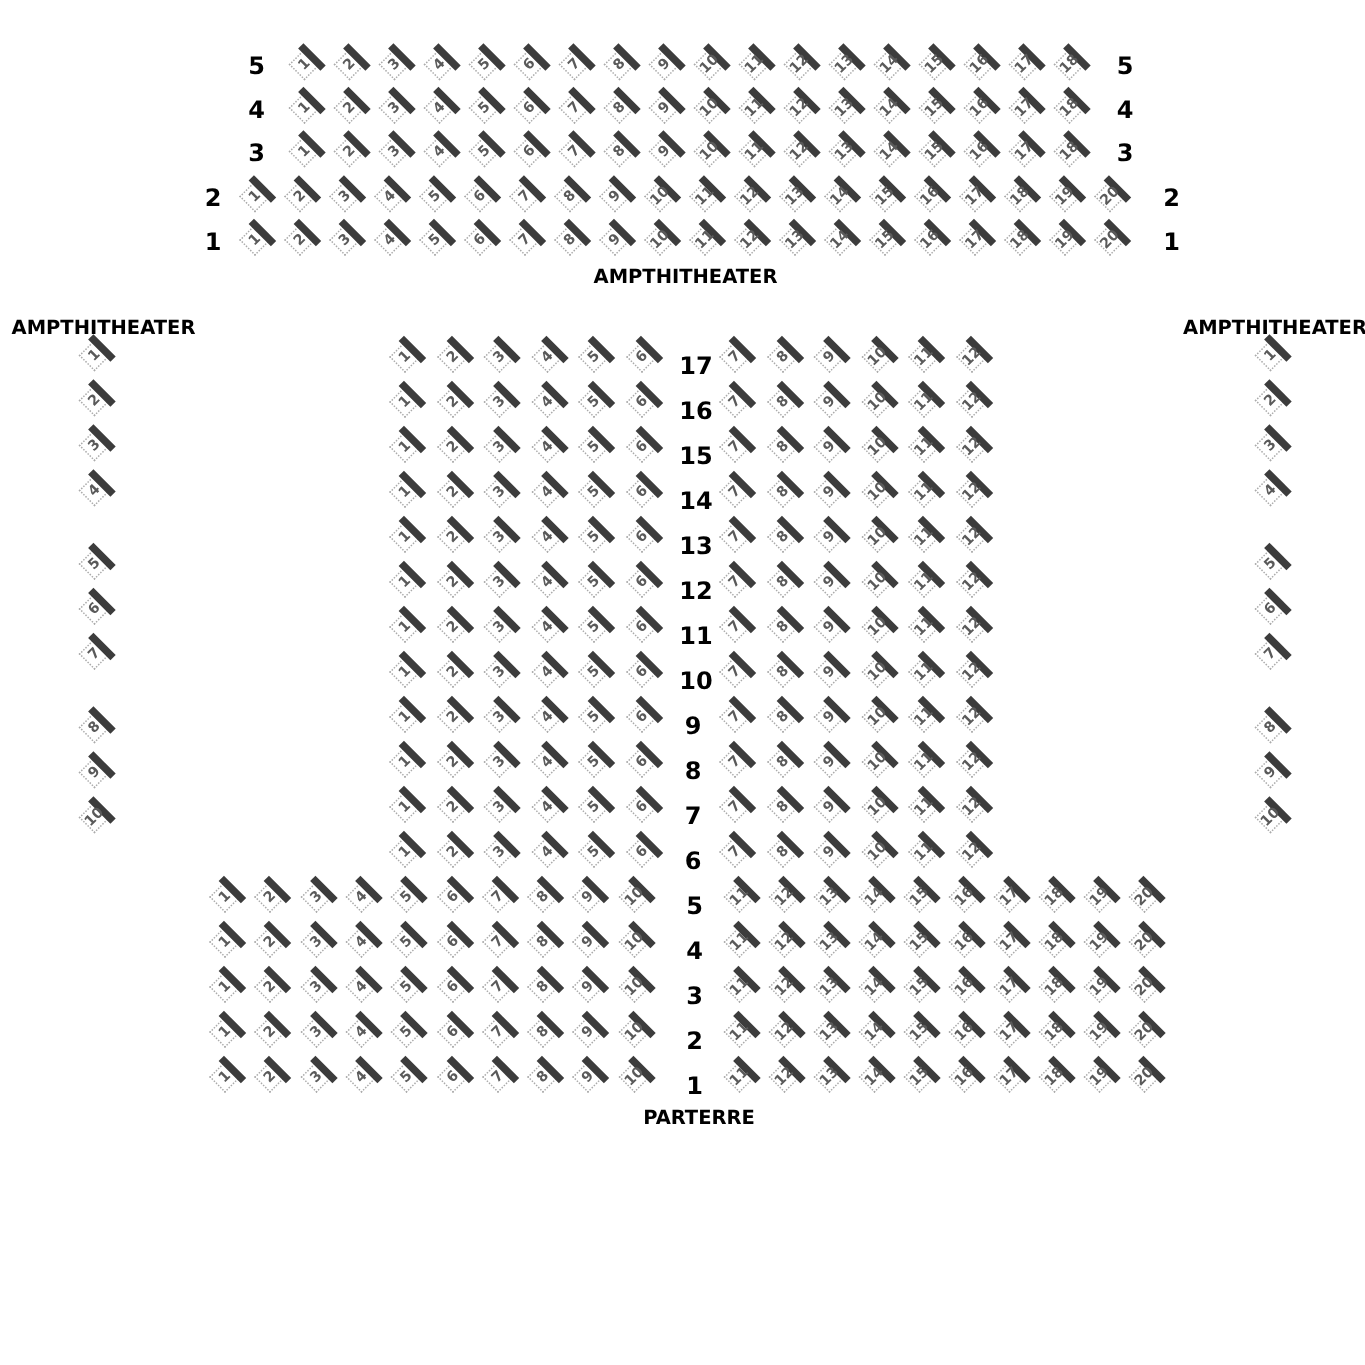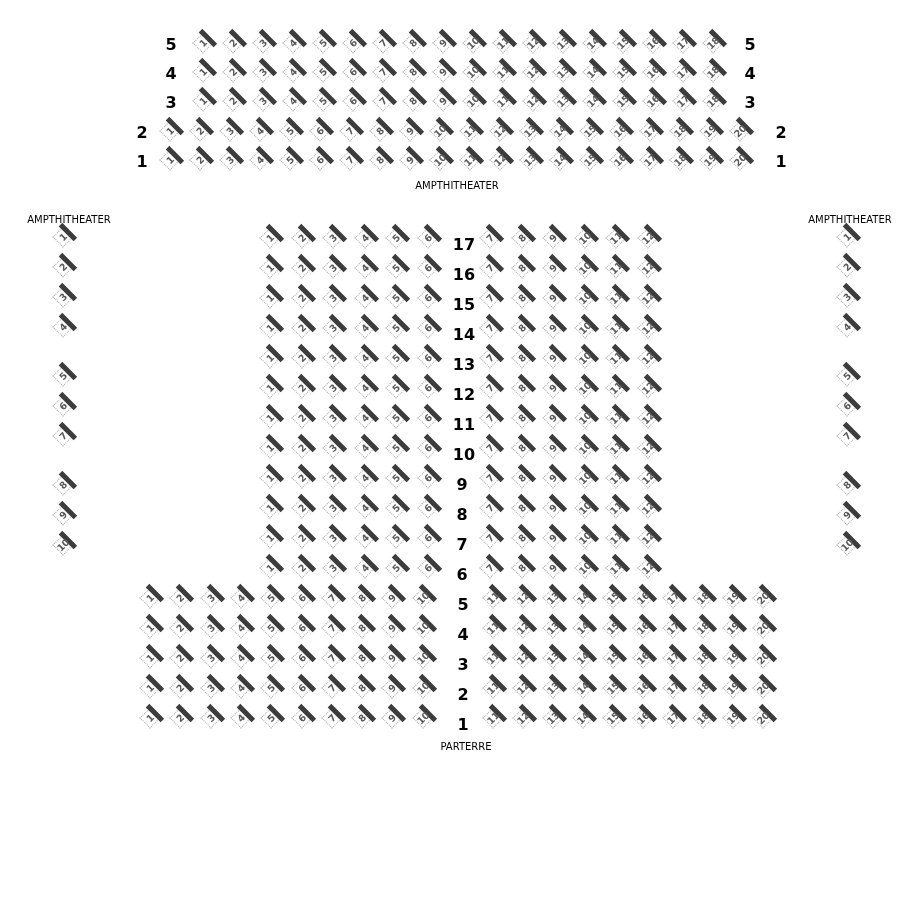--- a/index.html
+++ b/index.html
@@ -11,22 +11,22 @@
     position: relative;
     width: 910px;
     height: 910px;
     background: var(--bg, #ffffff);
     font-family: "DejaVu Sans", sans-serif;
     overflow: hidden;
   }
   .section-label {
     position: absolute;
     transform: translate(-50%, -50%);
-    font-size: 10px;
-    font-weight: normal;
+    font-size: 13px;
+    font-weight: bold;
     color: var(--label-color, #000000);
     white-space: nowrap;
   }
   .row-label {
     position: absolute;
     transform: translate(-50%, -50%);
     font-size: 16px;
     font-weight: bold;
     color: var(--label-color, #000000);
     white-space: nowrap;

